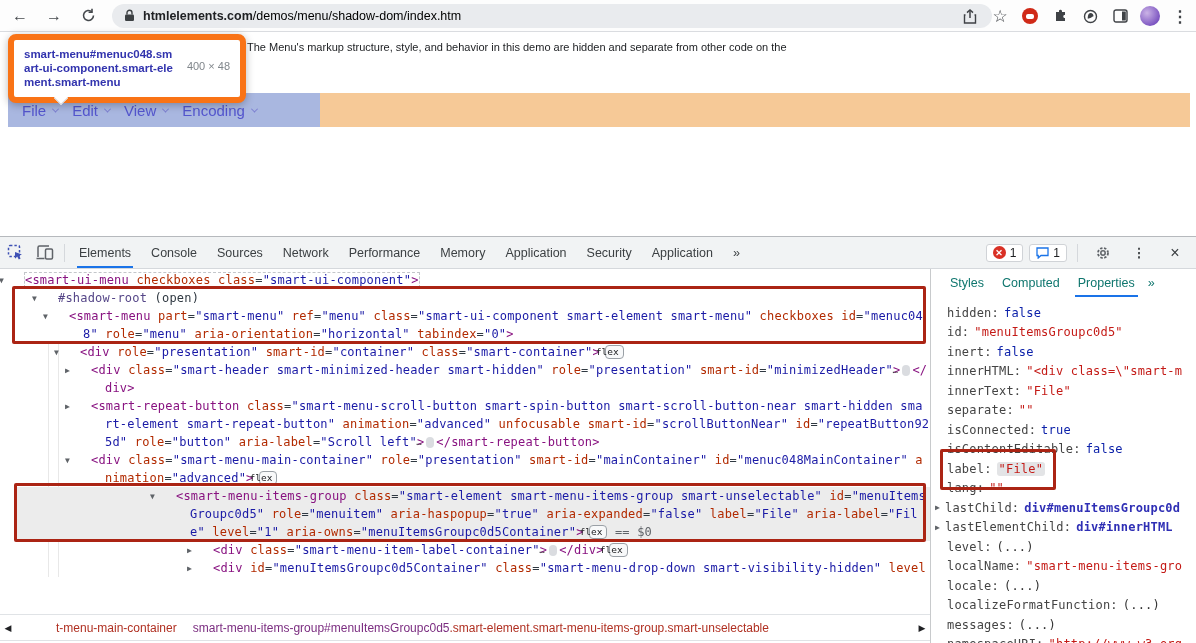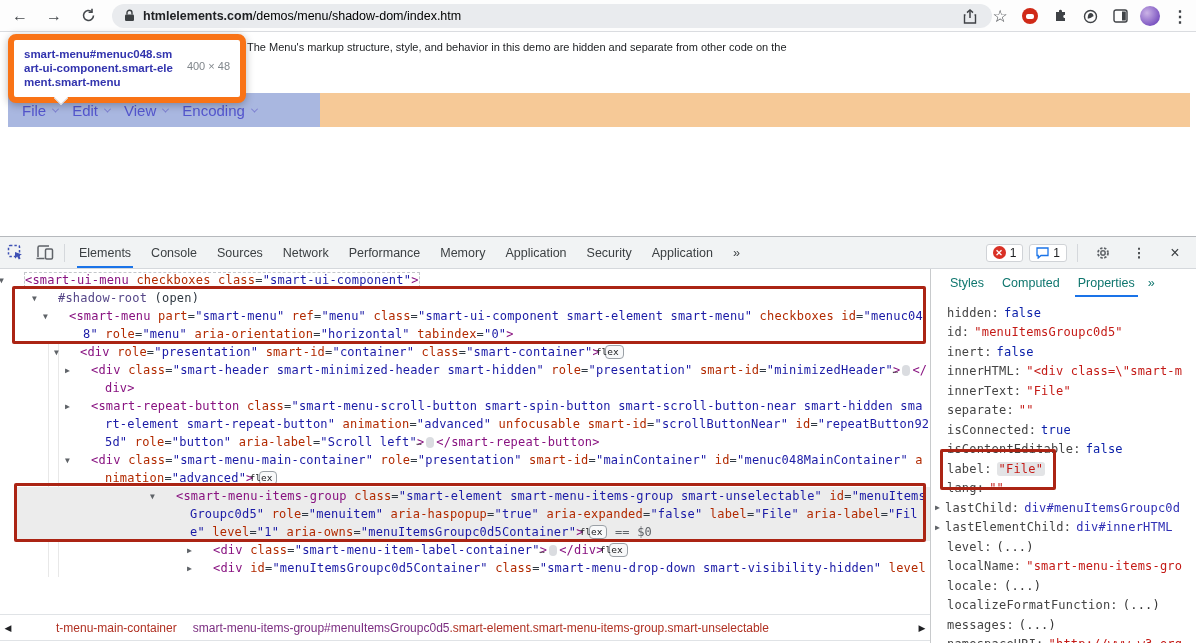--- a/index.html
+++ b/index.html
@@ -90,21 +90,21 @@
   
   .sidebar { position:absolute; left:930px; top:32px; width:266px; bottom:0; border-left:1px solid #c8cacc; overflow:hidden; }
   .sb-tabs { height:28px; display:flex; align-items:center; font-size:12.5px; color:#0f766e; padding-left:10px; }
   .sb-tab { padding:0 9px; height:28px; display:flex; align-items:center; position:relative; cursor:pointer; white-space:nowrap; }
   .sb-tab.active::after { content:""; position:absolute; left:6px; right:6px; bottom:0; height:2.5px; background:#1a73e8; }
   .sb-more { margin-left:4px; cursor:pointer; }
   .props { padding:6px 0 0 0; font-family:"DejaVu Sans Mono", monospace; font-size:12px; letter-spacing:0.2px; }
   .prop-row { height:19.5px; display:flex; align-items:center; white-space:nowrap; overflow:hidden; padding-left:16px; }
   .prop-row .p-arrow { width:10px; margin-left:-12px; font-size:8px; color:#5f6368; cursor:pointer; }
   .p-name { color:#444; } .p-colon { color:#444; margin-right:5px; }
-  .p-kw { color:#0d22aa; } .p-str { color:#c41a16; } .p-obj { color:#2f2fb5; } .p-paren { color:#333; }
+  .p-kw { color:#0d22aa; } .p-str { color:#c41a16; } .p-obj { color:#2f2fb5;font-weight:bold; } .p-paren { color:#333; }
   .p-hl { background:#e3e4e6; border-radius:3px; padding:0 2px; }
 
   
   .ann { position:absolute; border:3px solid #ab2414; border-radius:2px; z-index:8; pointer-events:none; }
 </style>
 </head>
 <body>
 
 <div class="topbar">
   <div class="nav-ico">←</div>

